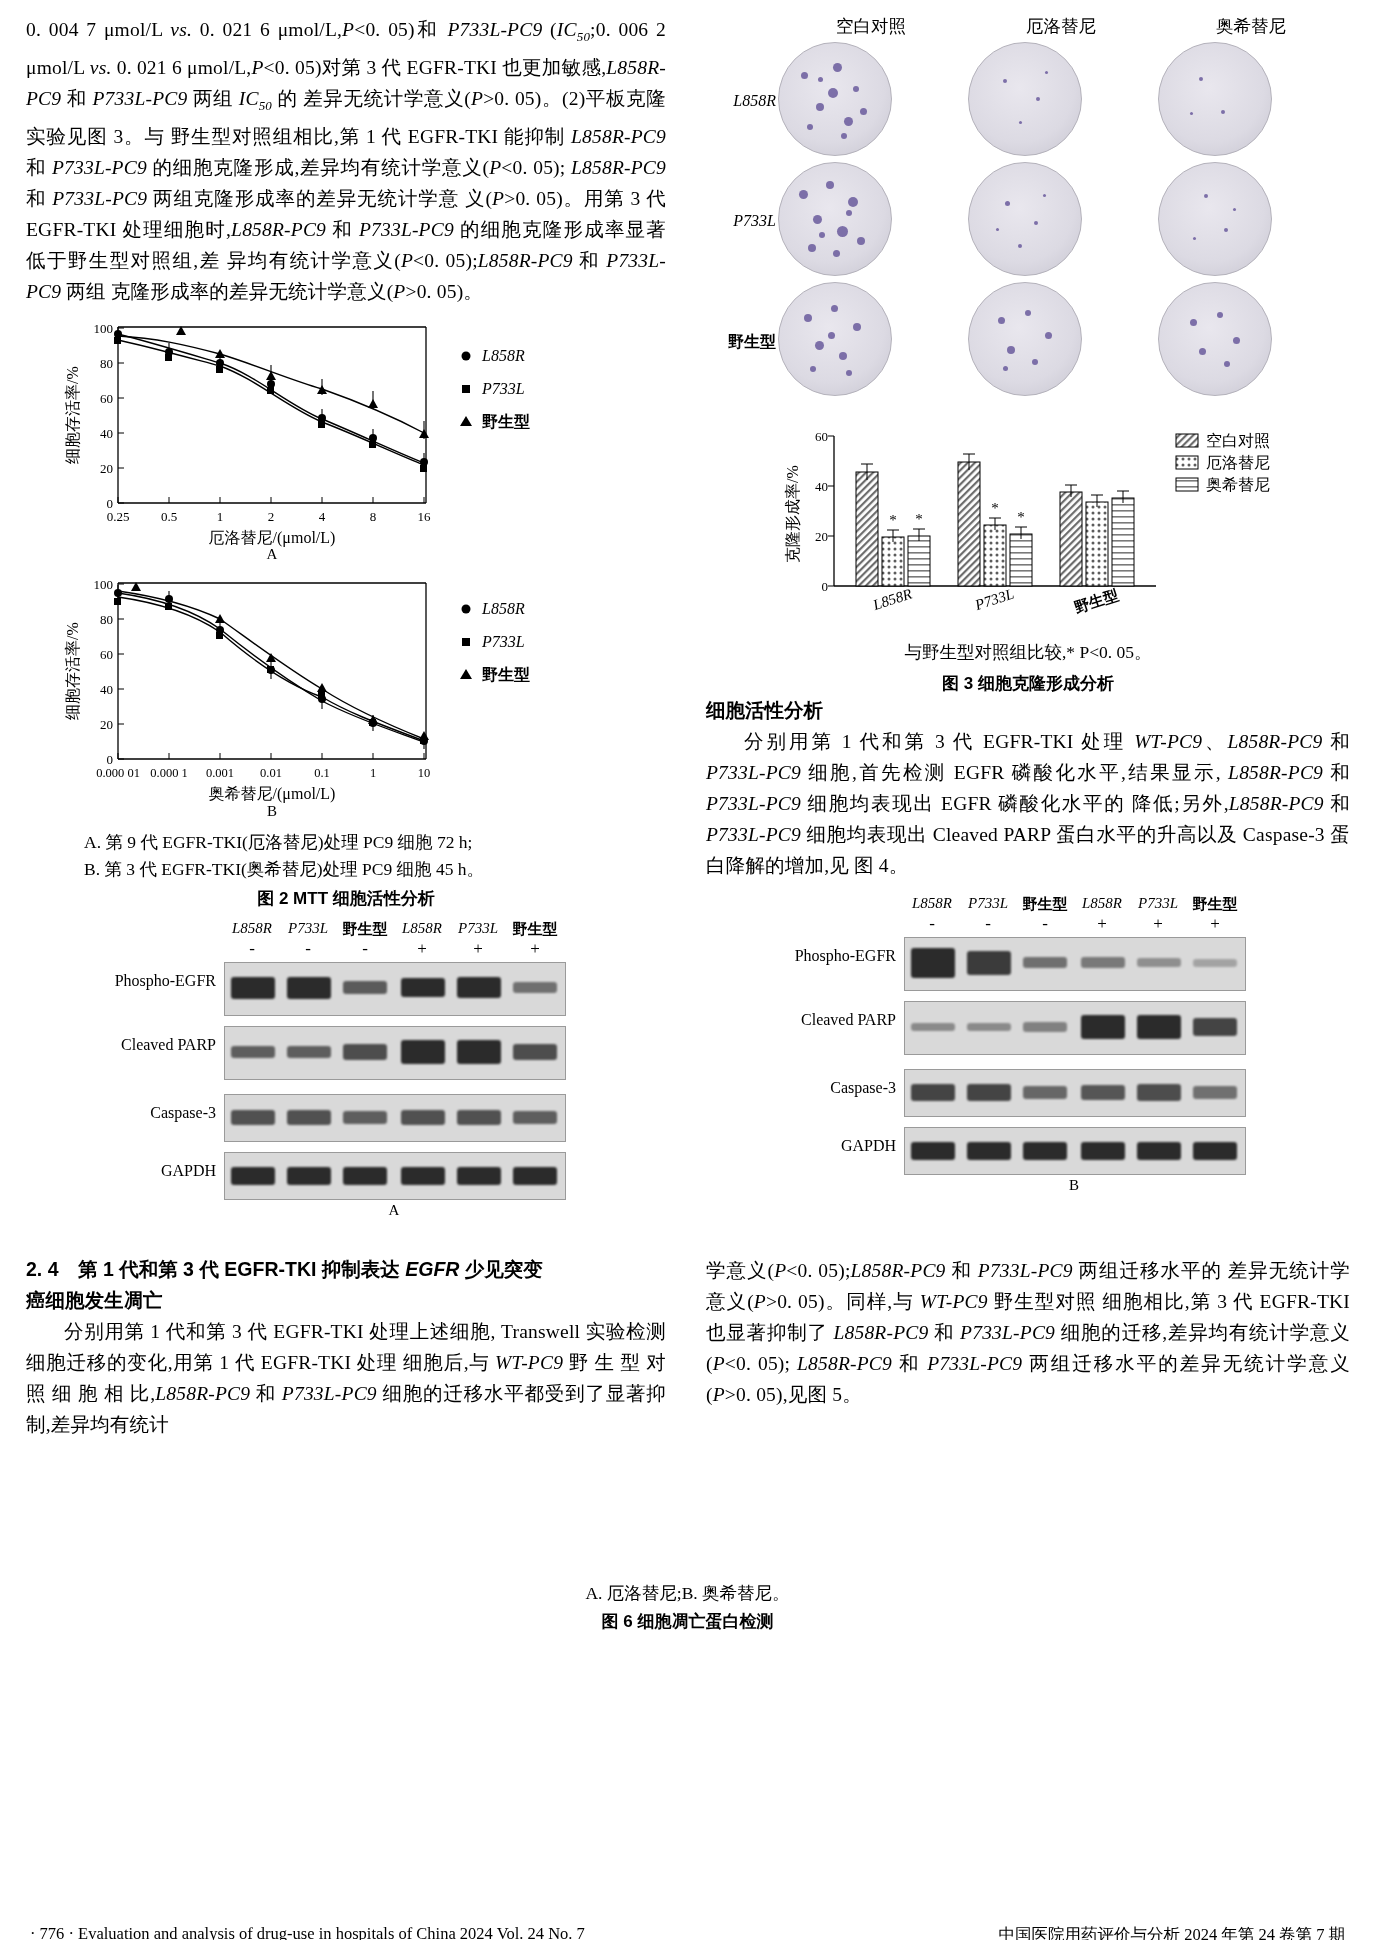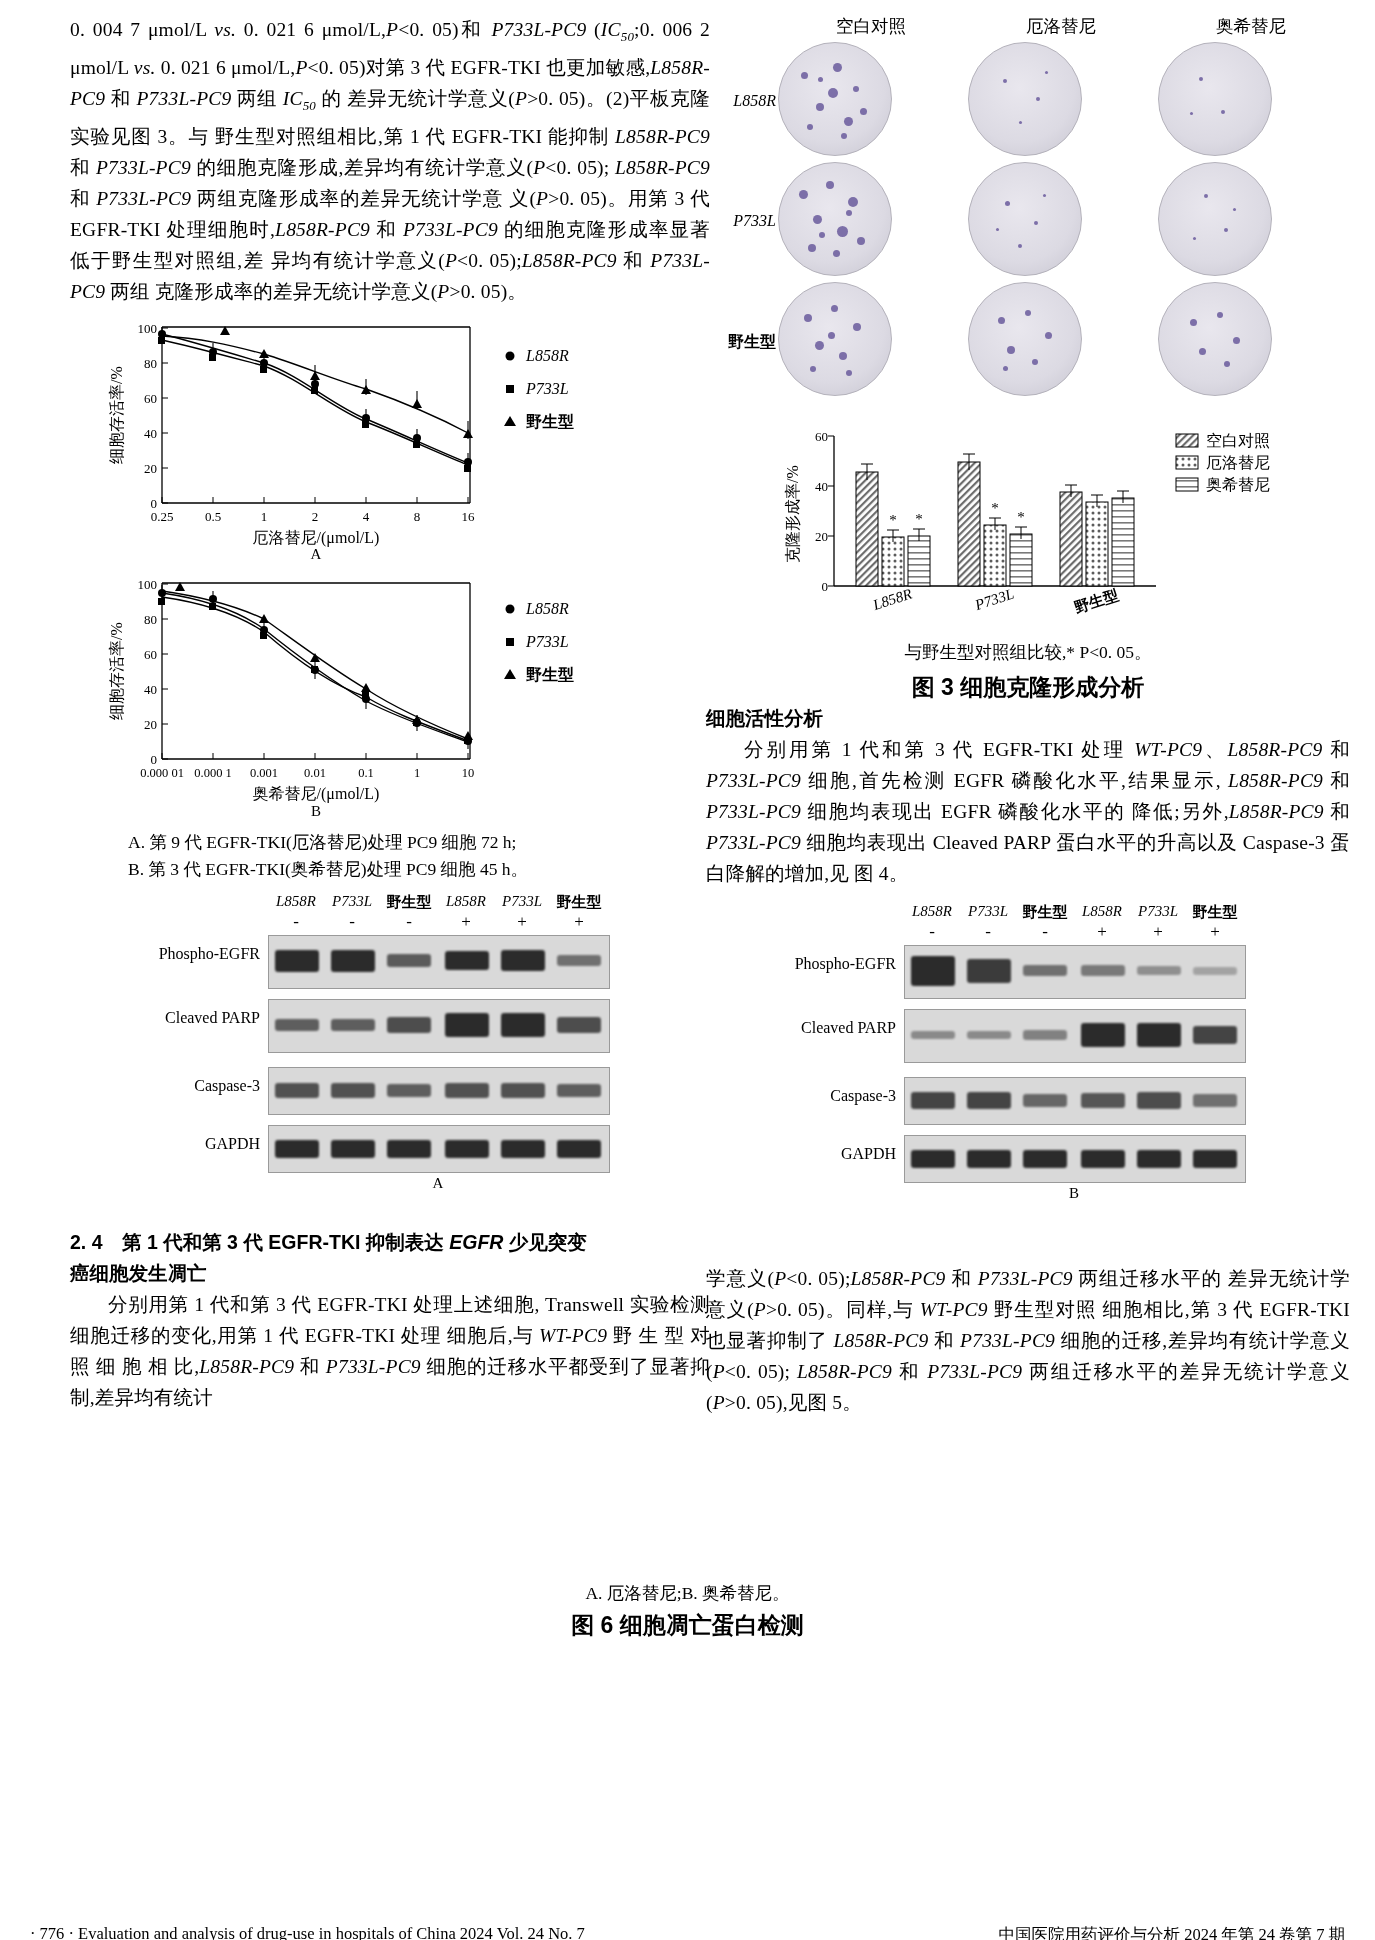--- a/index.html
+++ b/index.html
@@ -5,41 +5,41 @@
   html,body{margin:0;padding:0;}
   body{
     width:1375px;height:1940px;
     background:#ffffff;
     font-family:"Liberation Serif", serif;
     color:#000;
     position:relative;
     overflow:hidden;
   }
   .page{position:relative;width:1375px;height:1940px;}
-  .col-left{position:absolute;left:26px;top:14px;width:640px;margin-left:44px;}
+  .col-left{position:absolute;left:26px;top:14px;width:640px;}
   .col-right{position:absolute;left:706px;top:14px;width:644px;}
 
   p.body{
     font-size:19.5px;line-height:31px;text-align:justify;margin:0 0 0 0;
     letter-spacing:0.2px;
   }
   .ind{text-indent:38px;}
   i,.it{font-style:italic;}
   .sub{font-size:13px;vertical-align:sub;}
 
   h3.sec{
     font-family:"Liberation Sans",sans-serif;
     font-size:19.5px;font-weight:bold;margin:0;line-height:31px;
   }
 
   
   .fig2wrap{position:relative;margin-top:6px;}
   .cap{font-size:17.5px;line-height:27px;}
   .figtitle{
-    font-family:"Liberation Sans",sans-serif;font-weight:bold;font-size:23px;
+    font-family:"Liberation Sans",sans-serif;font-weight:bold;font-size:17px;
     text-align:center;margin-top:4px;
   }
 
   
   .blotbox{background:#d9d9d9;border:1px solid #9a9a9a;position:relative;overflow:hidden;}
   .band{position:absolute;background:#2b2b2b;border-radius:3px;filter:blur(1.1px);}
   .blotlabel{font-size:16px;text-align:right;}
 
   
   .dish{
@@ -275,20 +275,21 @@
           <polygon points="440,100 446,110 434,110" fill="#000"></polygon>
           <text x="456" y="111" font-size="16" font-weight="bold" font-family="Liberation Sans, sans-serif">野生型</text>
         </g>
       </svg>
     </div>
 
     <div style="margin-top:2px;padding-left:58px;">
       <div class="cap">A. 第 9 代 EGFR-TKI(厄洛替尼)处理 PC9 细胞 72 h;</div>
       <div class="cap">B. 第 3 代 EGFR-TKI(奥希替尼)处理 PC9 细胞 45 h。</div>
     </div>
+    <div class="figtitle">图 2   MTT 细胞活性分析</div>
 
     <div style="position:relative;height:292px;margin-top:10px;">
 
       <div style="position:absolute;left:198px;top:0;width:340px;display:flex;">
         <div style="width:56px;text-align:center;font-size:15px;font-style:italic;">L858R</div>
         <div style="width:56px;text-align:center;font-size:15px;font-style:italic;">P733L</div>
         <div style="width:58px;text-align:center;font-size:15px;font-weight:bold;font-family:'Liberation Sans',sans-serif;">野生型</div>
         <div style="width:56px;text-align:center;font-size:15px;font-style:italic;">L858R</div>
         <div style="width:56px;text-align:center;font-size:15px;font-style:italic;">P733L</div>
         <div style="width:58px;text-align:center;font-size:15px;font-weight:bold;font-family:'Liberation Sans',sans-serif;">野生型</div>

